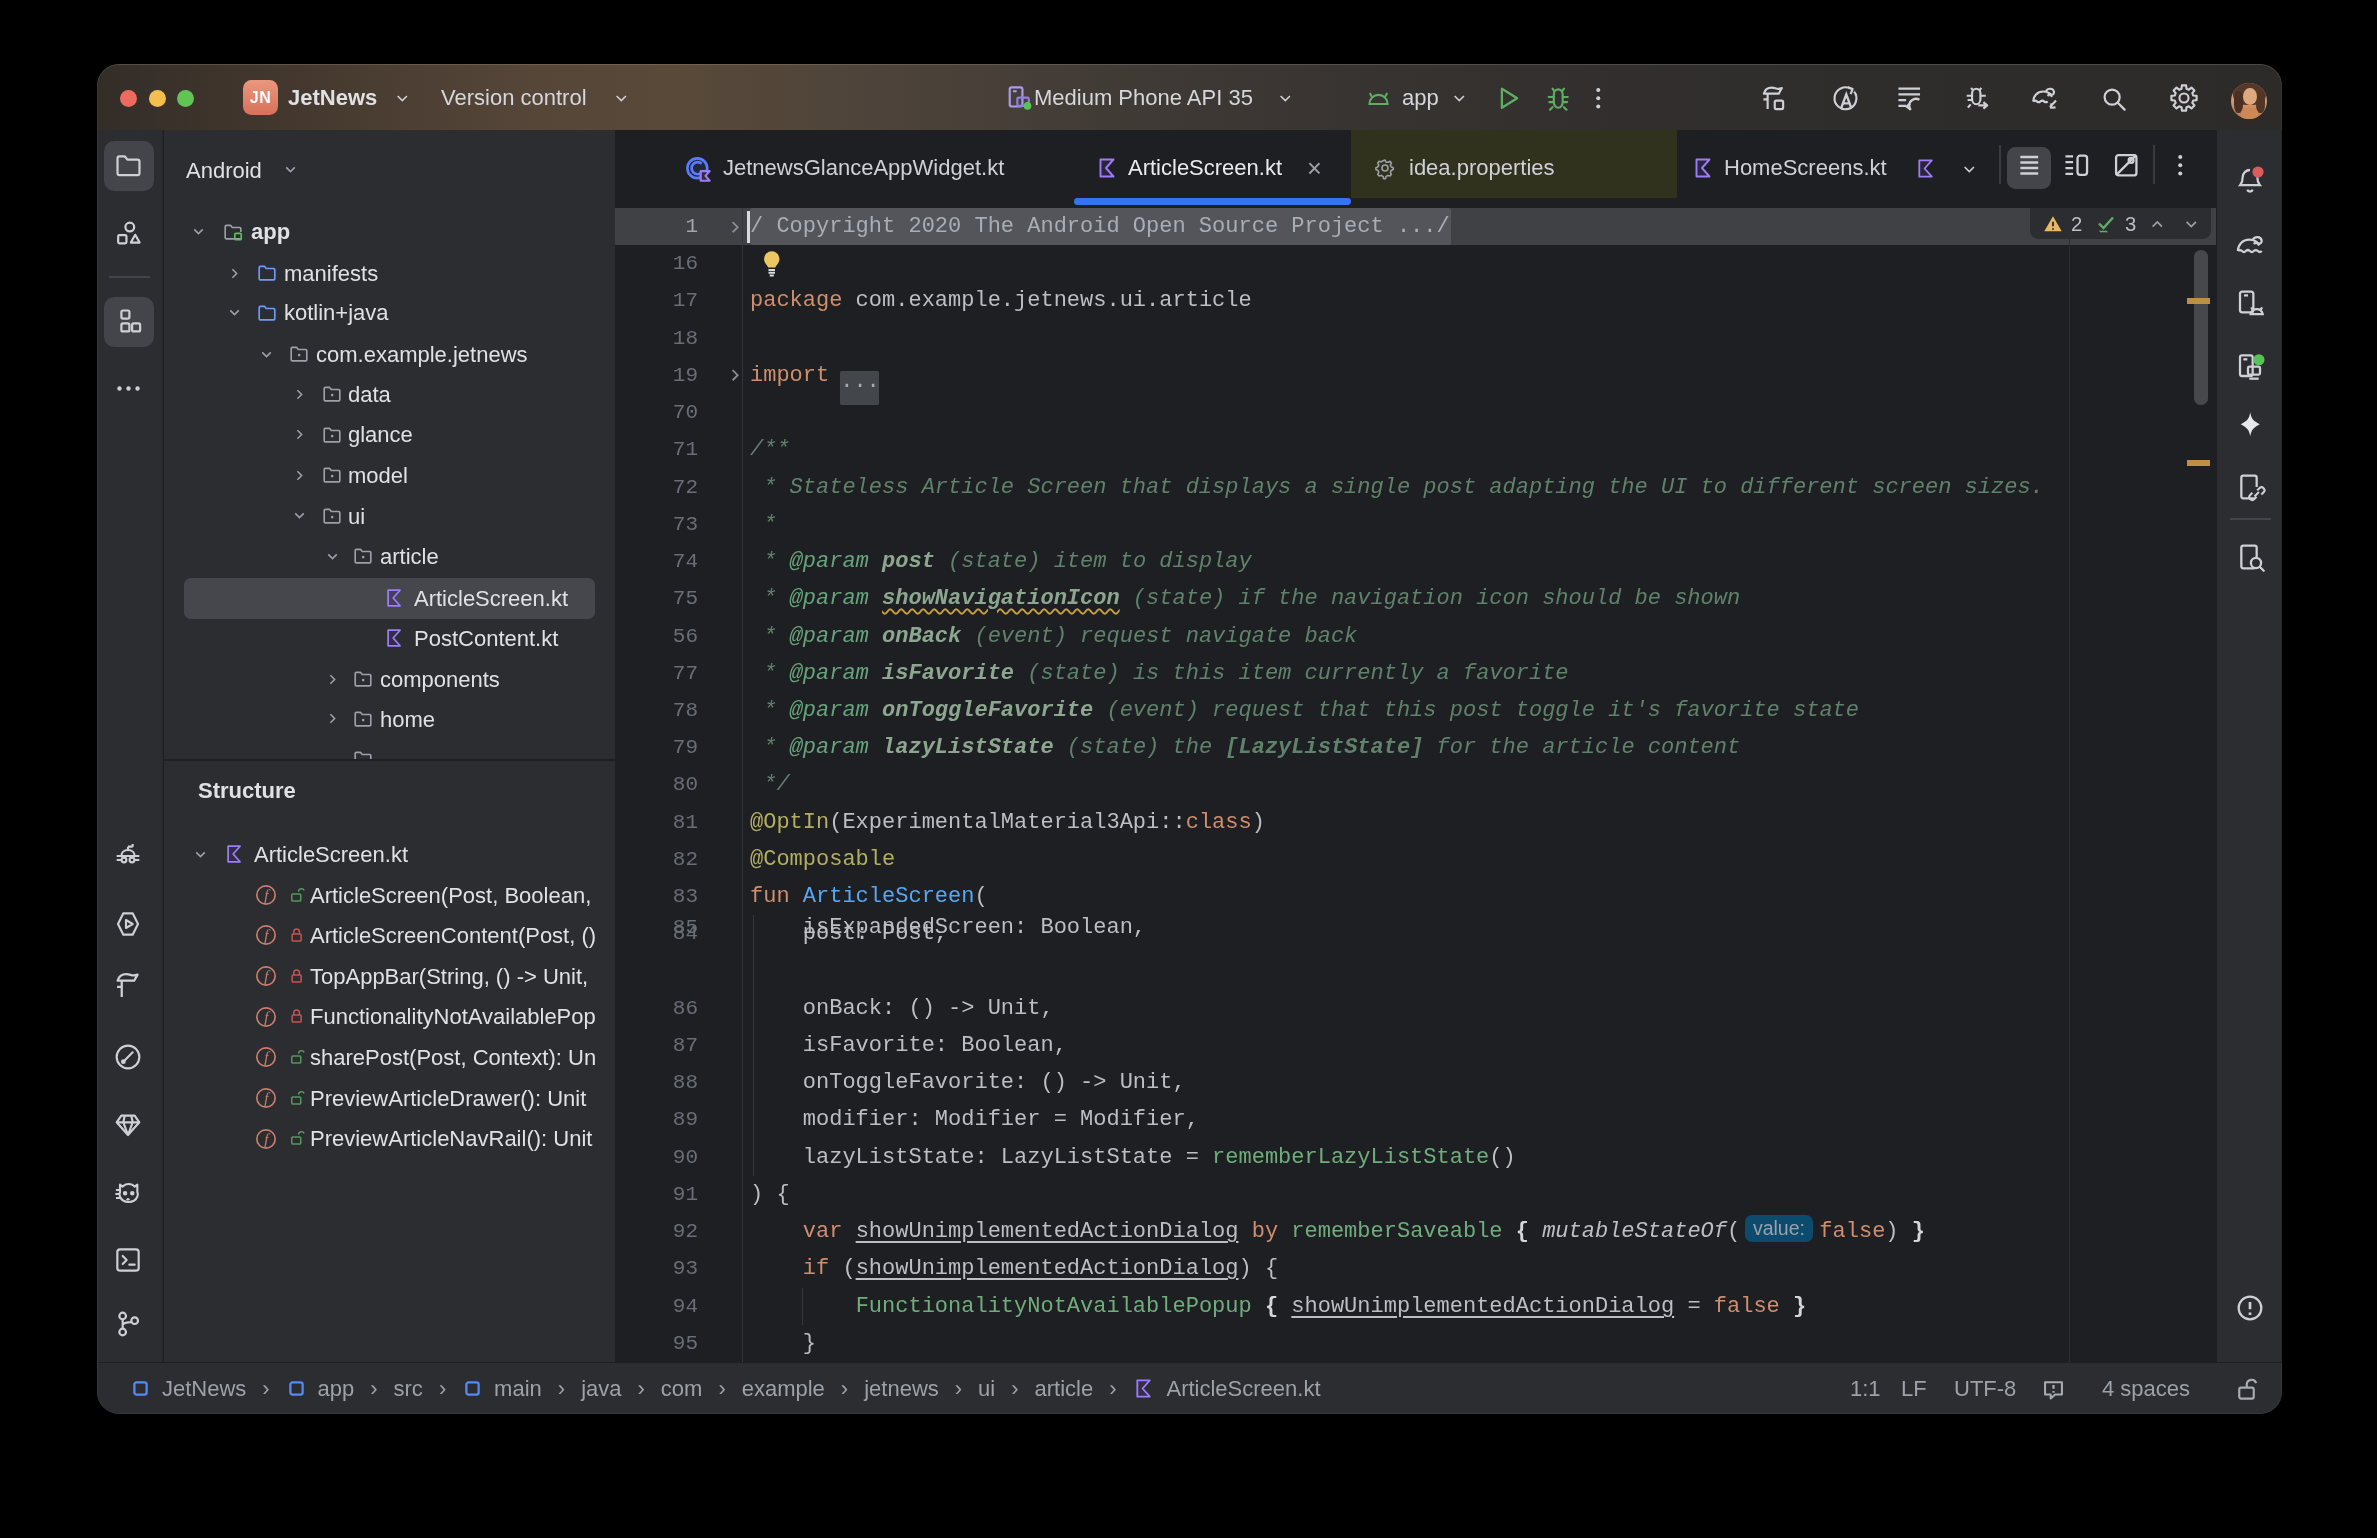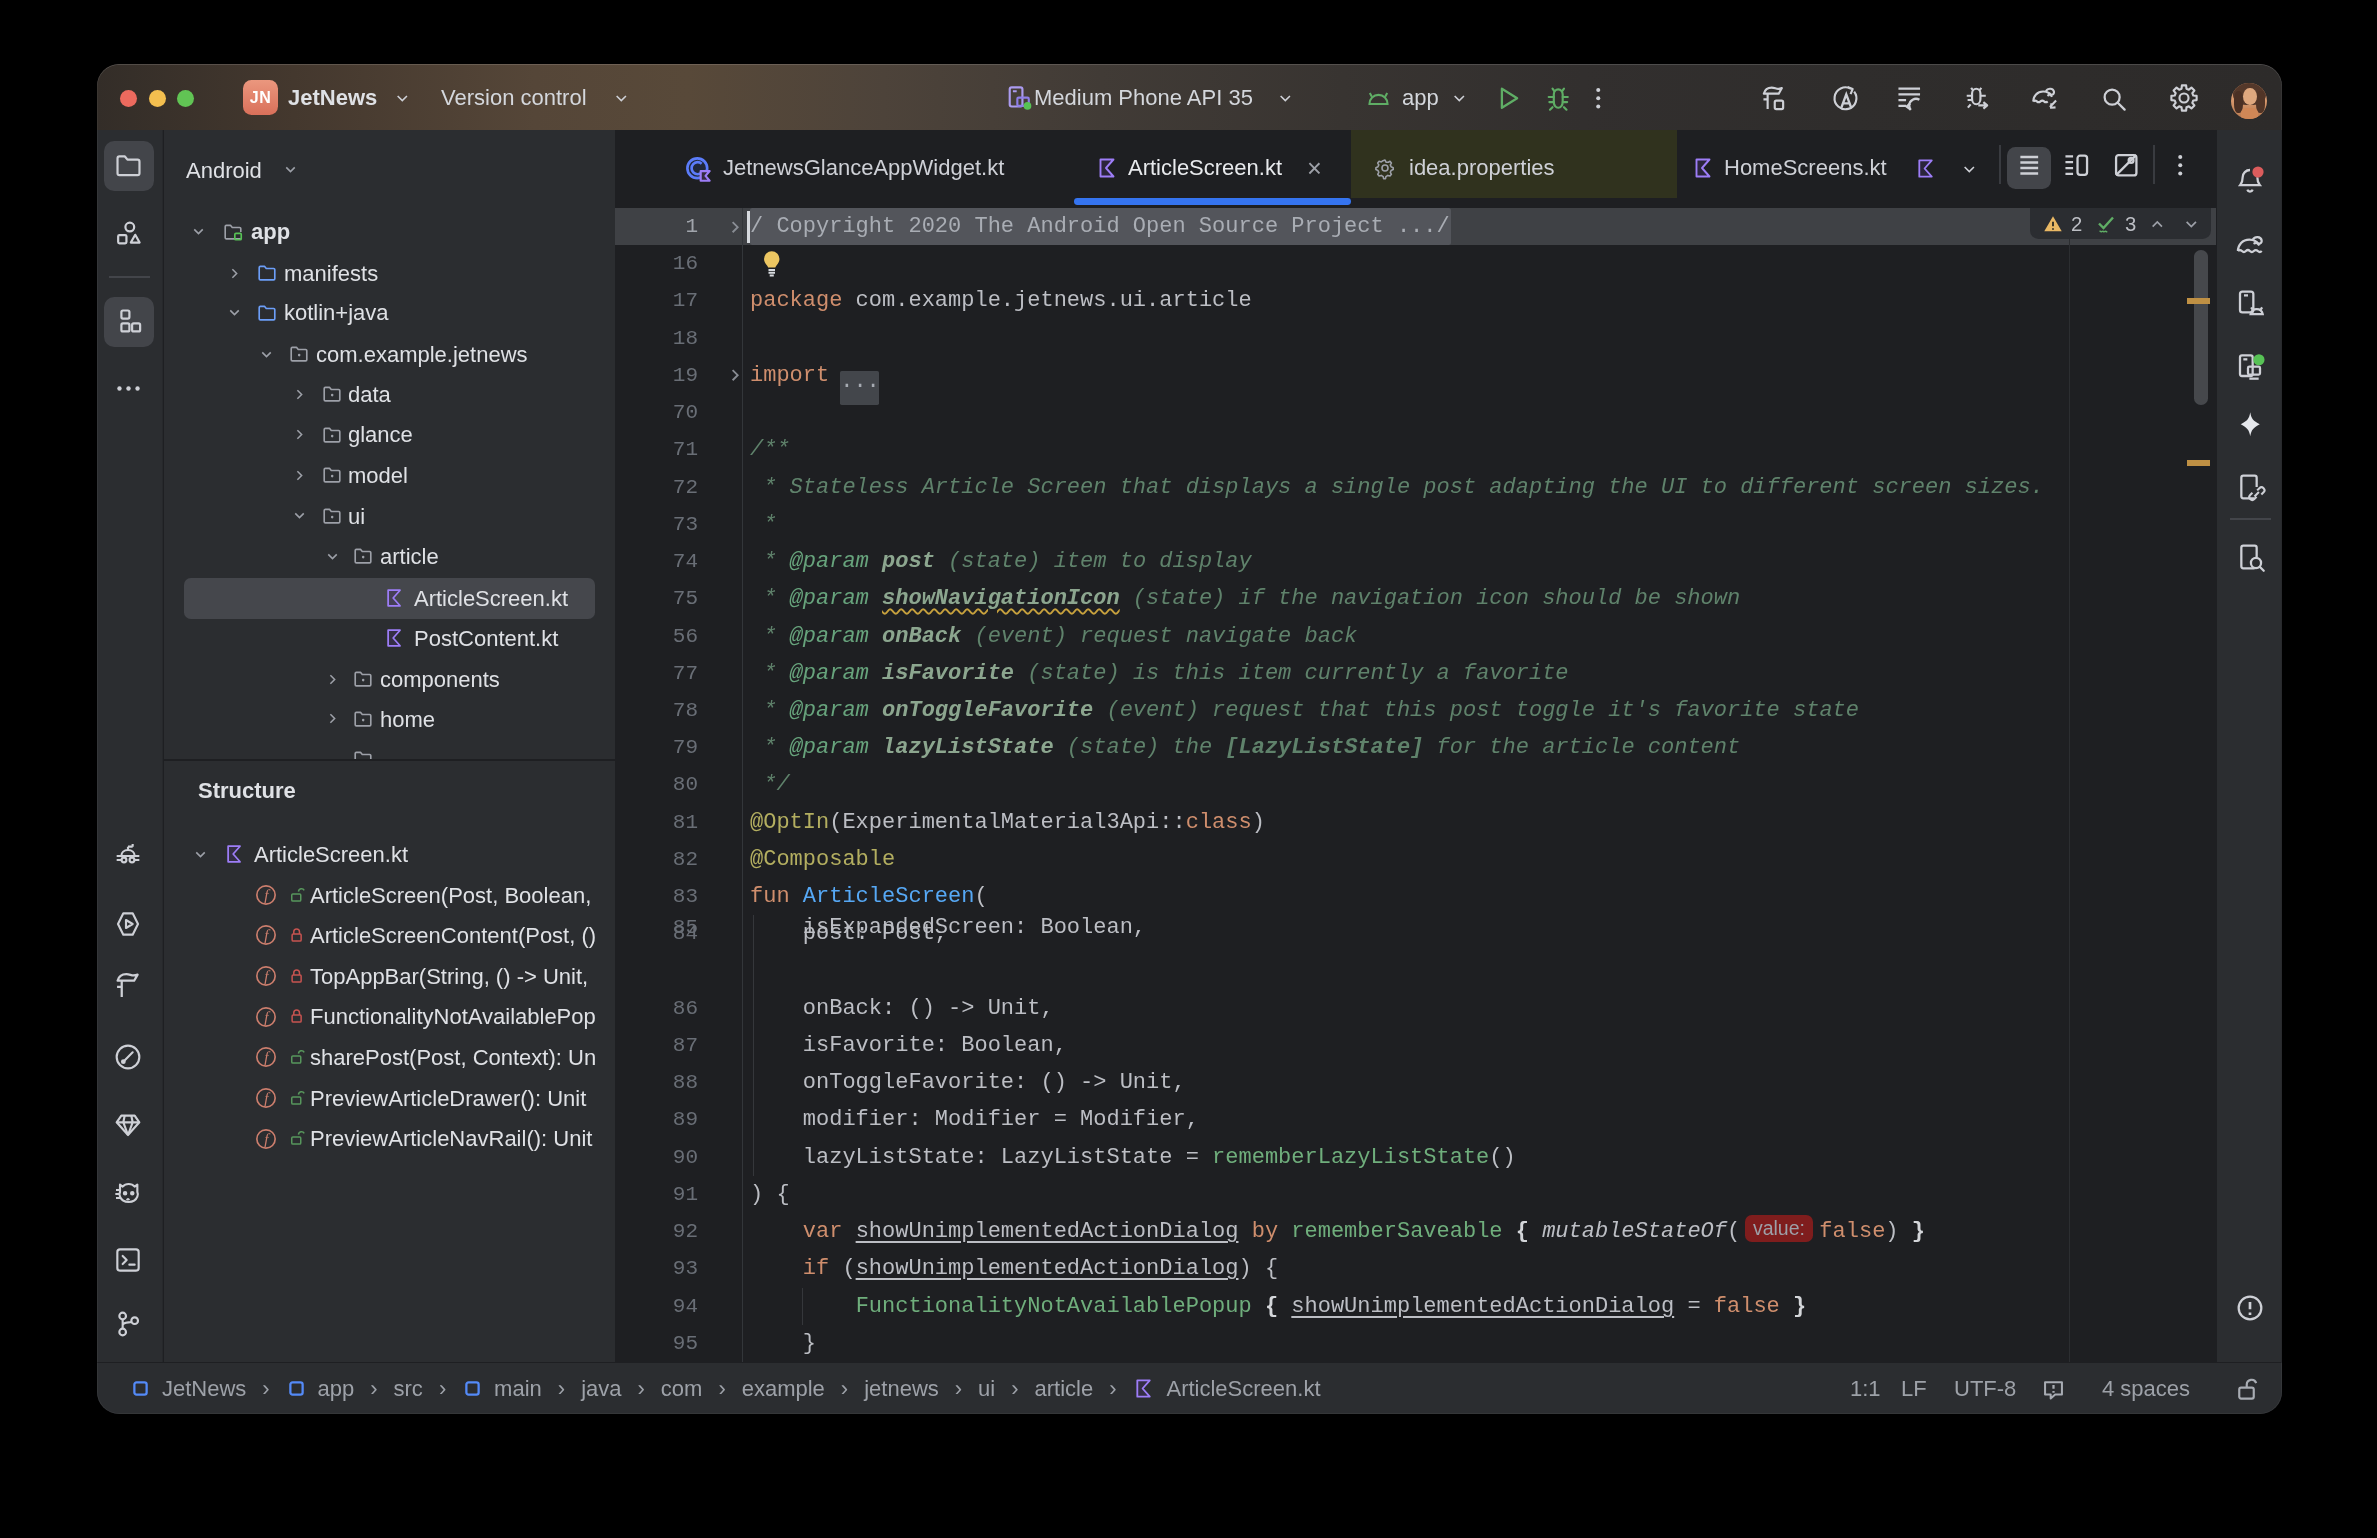--- a/index.html
+++ b/index.html
@@ -37,21 +37,21 @@
   .k{color:#cf8e6d}
   .c{color:#5f826b;font-style:italic}
   .dt{color:#67a37c;font-style:italic}
   .pn{color:#8ca68f;font-weight:bold;font-style:italic}
   .an{color:#b3ae60}
   .fn{color:#56a8f5}
   .g{color:#6fae7c}
   .bb{color:#d4d6da;font-weight:bold}
   .u{text-decoration:underline;text-underline-offset:4.2px;text-decoration-thickness:1.7px}
   .warn{text-decoration:underline wavy #c7a13d;text-decoration-thickness:1.7px;text-underline-offset:4.2px}
-  .pill{display:inline-block;background:#7f1d1d;border-radius:6.8px;color:#9da0a8;font-family:"Liberation Sans",sans-serif;
+  .pill{display:inline-block;background:#0c4a6e;border-radius:6.8px;color:#9da0a8;font-family:"Liberation Sans",sans-serif;
         font-size:19.5px;line-height:27px;height:27px;padding:0 7.6px;vertical-align:1.7px;margin:0 6.8px 0 5.1px}
   
   #rstripe{position:absolute;left:2119px;top:66px;width:65px;height:1232px;background:#2b2d30;border-left:0.8px solid #1e1f22}
   
   #status{position:absolute;left:0;top:1298px;width:2185px;height:52px;background:#2b2d30;border-top:1.7px solid #1e1f22;
           color:#9da1a8;font-size:22px;line-height:51px}
   svg{display:block}
 </style>
 </head>
 <body>

